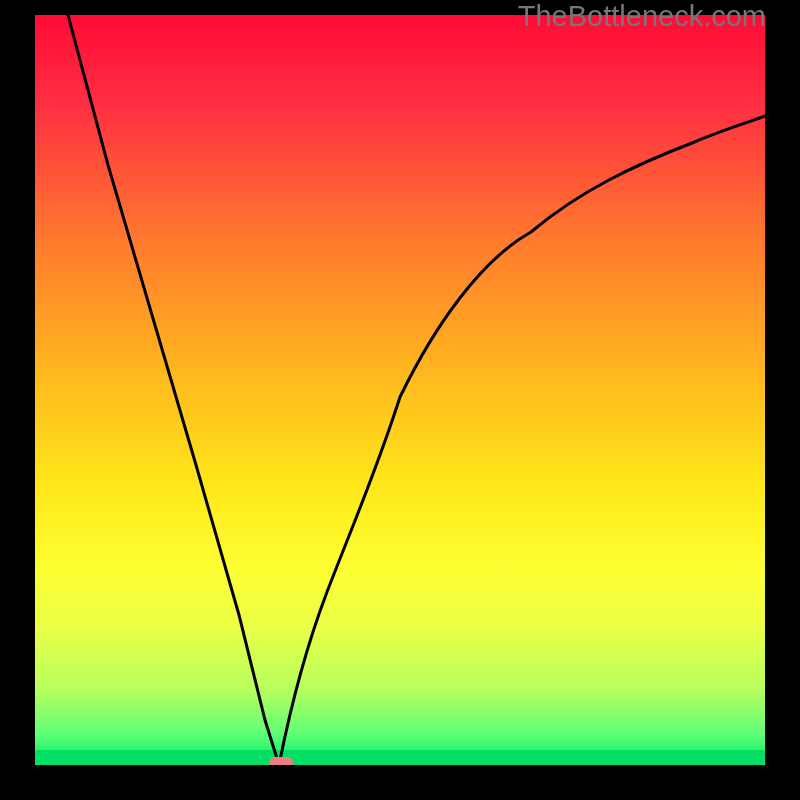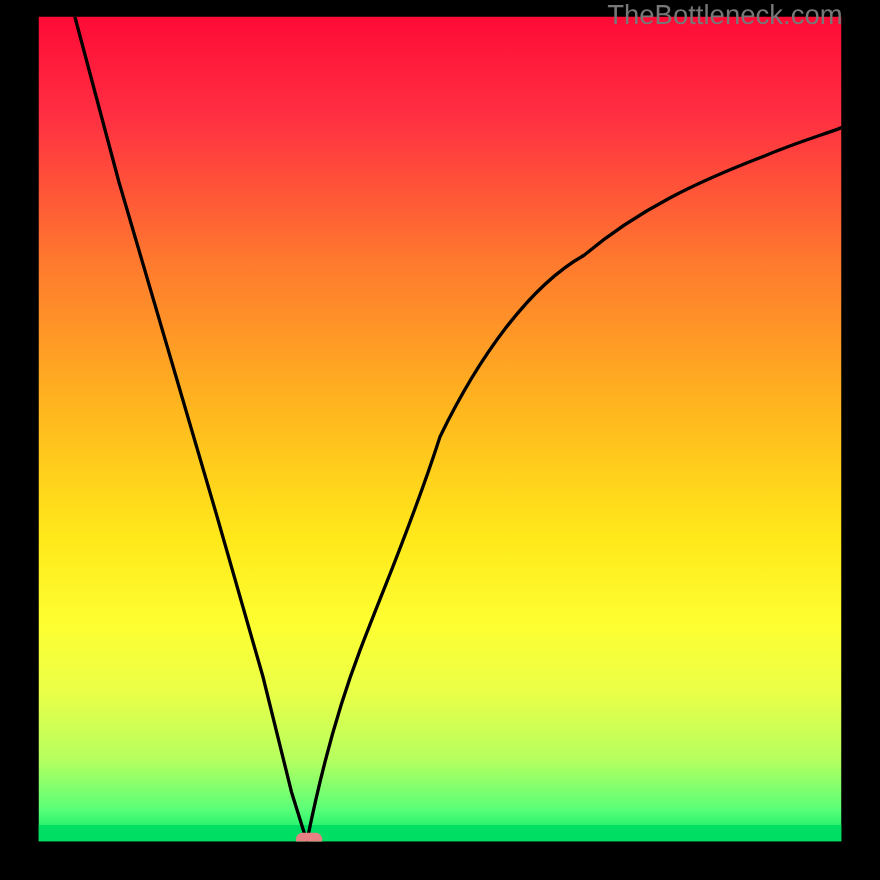--- a/index.html
+++ b/index.html
@@ -26,21 +26,21 @@
   .plot svg {
     display: block;
     width: 730px;
     height: 750px;
   }
   .watermark {
     position: absolute;
     top: 0px;
     right: 34px;
     color: #777777;
-    font-size: 25px;
+    font-size: 29px;
     font-weight: 500;
     letter-spacing: 0px;
   }
 </style>
 </head>
 <body>
 
 <div class="outer">
   <div class="plot">
     <svg viewBox="0 0 730 750">

